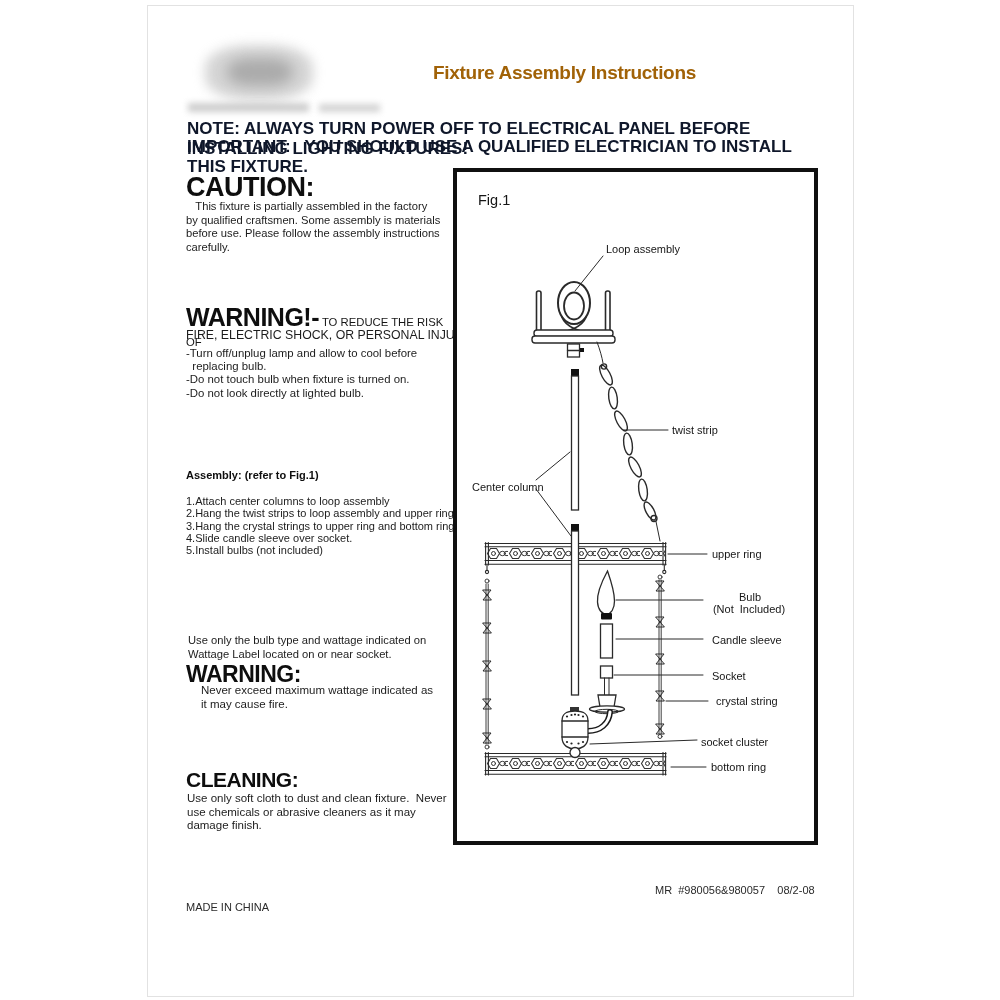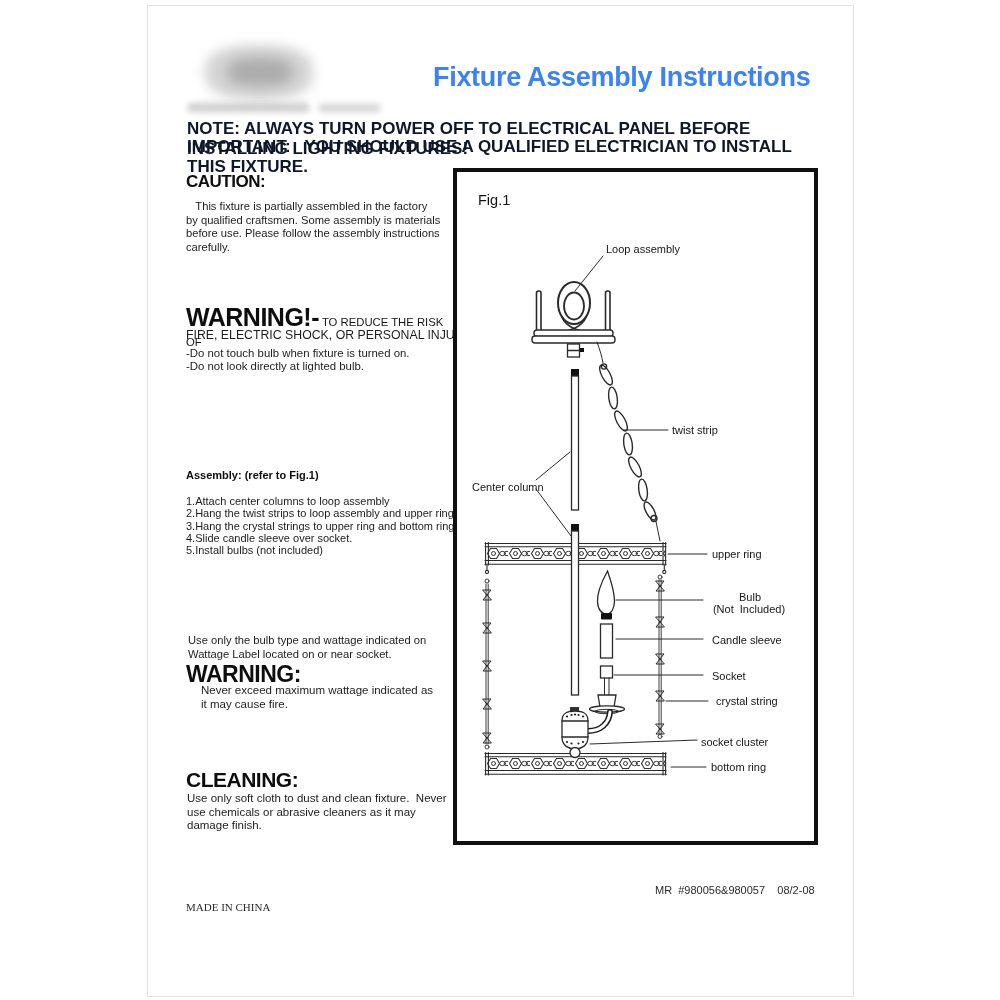--- a/index.html
+++ b/index.html
@@ -1,20 +1,20 @@
 <!DOCTYPE html>
 <html><head>
 <meta charset="utf-8">
 <style>
   html,body{margin:0;padding:0;background:#ffffff;}
   body{width:1000px;height:1000px;position:relative;font-family:"Liberation Sans",sans-serif;color:#161616;}
   .abs{position:absolute;}
   .scan-border{left:147px;top:5px;width:705px;height:990px;border:1px solid #e2e2e2;}
   .blur{filter:blur(6px);border-radius:40%;}
-  .title{left:433px;top:62px;font-size:27px;font-weight:bold;letter-spacing:-0.3px;color:#3b82f6;}
+  .title{left:433px;top:62px;font-size:19px;font-weight:bold;letter-spacing:-0.3px;color:#a16207;}
   .note{left:187px;width:640px;font-size:17px;font-weight:bold;white-space:pre-wrap;color:#0f172a;}
   .h-big{font-weight:bold;color:#0e0e0e;letter-spacing:-0.5px;}
   .body-txt{font-size:11.2px;line-height:13.6px;white-space:pre-wrap;color:#1c1c1c;}
   .warn-items div{font-size:11.4px;line-height:13.2px;white-space:pre-wrap;color:#1c1c1c;}
   .asm-steps div{font-size:11px;line-height:12.3px;color:#1c1c1c;}
   .figbox{left:453px;top:168px;width:365px;height:677px;border:4px solid #101010;box-sizing:border-box;background:#fff;}
   svg text{font-family:"Liberation Sans",sans-serif;fill:#161616;}
   .small{font-size:11px;color:#2a2a2a;}
 </style>
 </head>
@@ -24,31 +24,33 @@
 
 <div class="abs blur" style="left:205px;top:45px;width:108px;height:55px;background:#b3b3b3;opacity:.55;"></div>
 <div class="abs blur" style="left:227px;top:58px;width:66px;height:28px;background:#8f8f8f;opacity:.6;filter:blur(7px);"></div>
 <div class="abs" style="left:188px;top:103px;width:121px;height:9px;background:#adadad;opacity:.6;filter:blur(3px);"></div>
 <div class="abs" style="left:319px;top:104px;width:61px;height:8px;background:#b5b5b5;opacity:.6;filter:blur(3px);"></div>
 
 <div class="abs title">Fixture Assembly Instructions</div>
 <div class="abs note" style="top:119px;">NOTE: ALWAYS TURN POWER OFF TO ELECTRICAL PANEL BEFORE INSTALLING LIGHTING FIXTURES!</div>
 <div class="abs note" style="top:137px;">IMPORTANT:   YOU SHOULD USE A QUALIFIED ELECTRICIAN TO INSTALL THIS FIXTURE.</div>
 
-<div class="abs h-big" style="left:186px;top:172px;font-size:17px;">CAUTION:</div>
+<div class="abs h-big" style="left:186px;top:172px;font-size:27px;">CAUTION:</div>
 <div class="abs body-txt" style="left:186px;top:200px;width:270px;">   This fixture is partially assembled in the factory
 by qualified craftsmen. Some assembly is materials
 before use. Please follow the assembly instructions
 carefully.</div>
 
 <div class="abs" style="left:186px;top:303px;width:268px;">
   <span class="h-big" style="font-size:25px;">WARNING!-</span><span style="font-size:11.3px;"> TO REDUCE THE RISK OF</span>
 </div>
 <div class="abs" style="left:186px;top:328px;font-size:12.3px;color:#1c1c1c;">FIRE, ELECTRIC SHOCK, OR PERSONAL INJURY:</div>
 <div class="abs warn-items" style="left:186px;top:347px;width:268px;">
+  <div>-Turn off/unplug lamp and allow to cool before
+  replacing bulb.</div>
   <div>-Do not touch bulb when fixture is turned on.</div>
   <div>-Do not look directly at lighted bulb.</div>
 </div>
 
 <div class="abs h-big" style="left:186px;top:469px;font-size:11px;letter-spacing:0;">Assembly: (refer to Fig.1)</div>
 <div class="abs asm-steps" style="left:186px;top:495px;width:285px;">
   <div>1.Attach center columns to loop assembly</div>
   <div>2.Hang the twist strips to loop assembly and upper ring</div>
   <div>3.Hang the crystal strings to upper ring and bottom ring</div>
   <div>4.Slide candle sleeve over socket.</div>
@@ -59,21 +61,21 @@
 Wattage Label located on or near socket.</div>
 <div class="abs h-big" style="left:186px;top:661px;font-size:23px;">WARNING:</div>
 <div class="abs body-txt" style="left:187px;top:684px;width:250px;font-size:11.5px;margin-left:14px;">Never exceed maximum wattage indicated as
 it may cause fire.</div>
 
 <div class="abs h-big" style="left:186px;top:768px;font-size:21px;">CLEANING:</div>
 <div class="abs body-txt" style="left:187px;top:792px;width:270px;font-size:11.5px;">Use only soft cloth to dust and clean fixture.  Never
 use chemicals or abrasive cleaners as it may
 damage finish.</div>
 
-<div class="abs small" style="left:186px;top:901px;font-family:Liberation Serif, serif;">MADE IN CHINA</div>
+<div class="abs small" style="left:186px;top:901px;">MADE IN CHINA</div>
 <div class="abs small" style="left:655px;top:884px;white-space:pre-wrap;">MR  #980056&amp;980057    08/2-08</div>
 
 <div class="abs figbox"></div>
 <svg class="abs" style="left:457px;top:172px;" width="357" height="669" viewBox="457 172 357 669" fill="none" stroke-linecap="round">
   <defs>
     <pattern id="ringpat" x="486" y="547" width="22" height="13" patternUnits="userSpaceOnUse">
       <polygon points="1.5,6.5 4.5,1.5 10.5,1.5 13.5,6.5 10.5,11.5 4.5,11.5" stroke="#333" stroke-width="1.1" fill="none"></polygon>
       <circle cx="7.5" cy="6.5" r="2" stroke="#333" stroke-width="1" fill="none"></circle>
       <ellipse cx="16.5" cy="6.5" rx="2.8" ry="2.2" stroke="#333" stroke-width="1" fill="none"></ellipse>
       <ellipse cx="21" cy="6.5" rx="2.8" ry="2.2" stroke="#333" stroke-width="1" fill="none"></ellipse>

